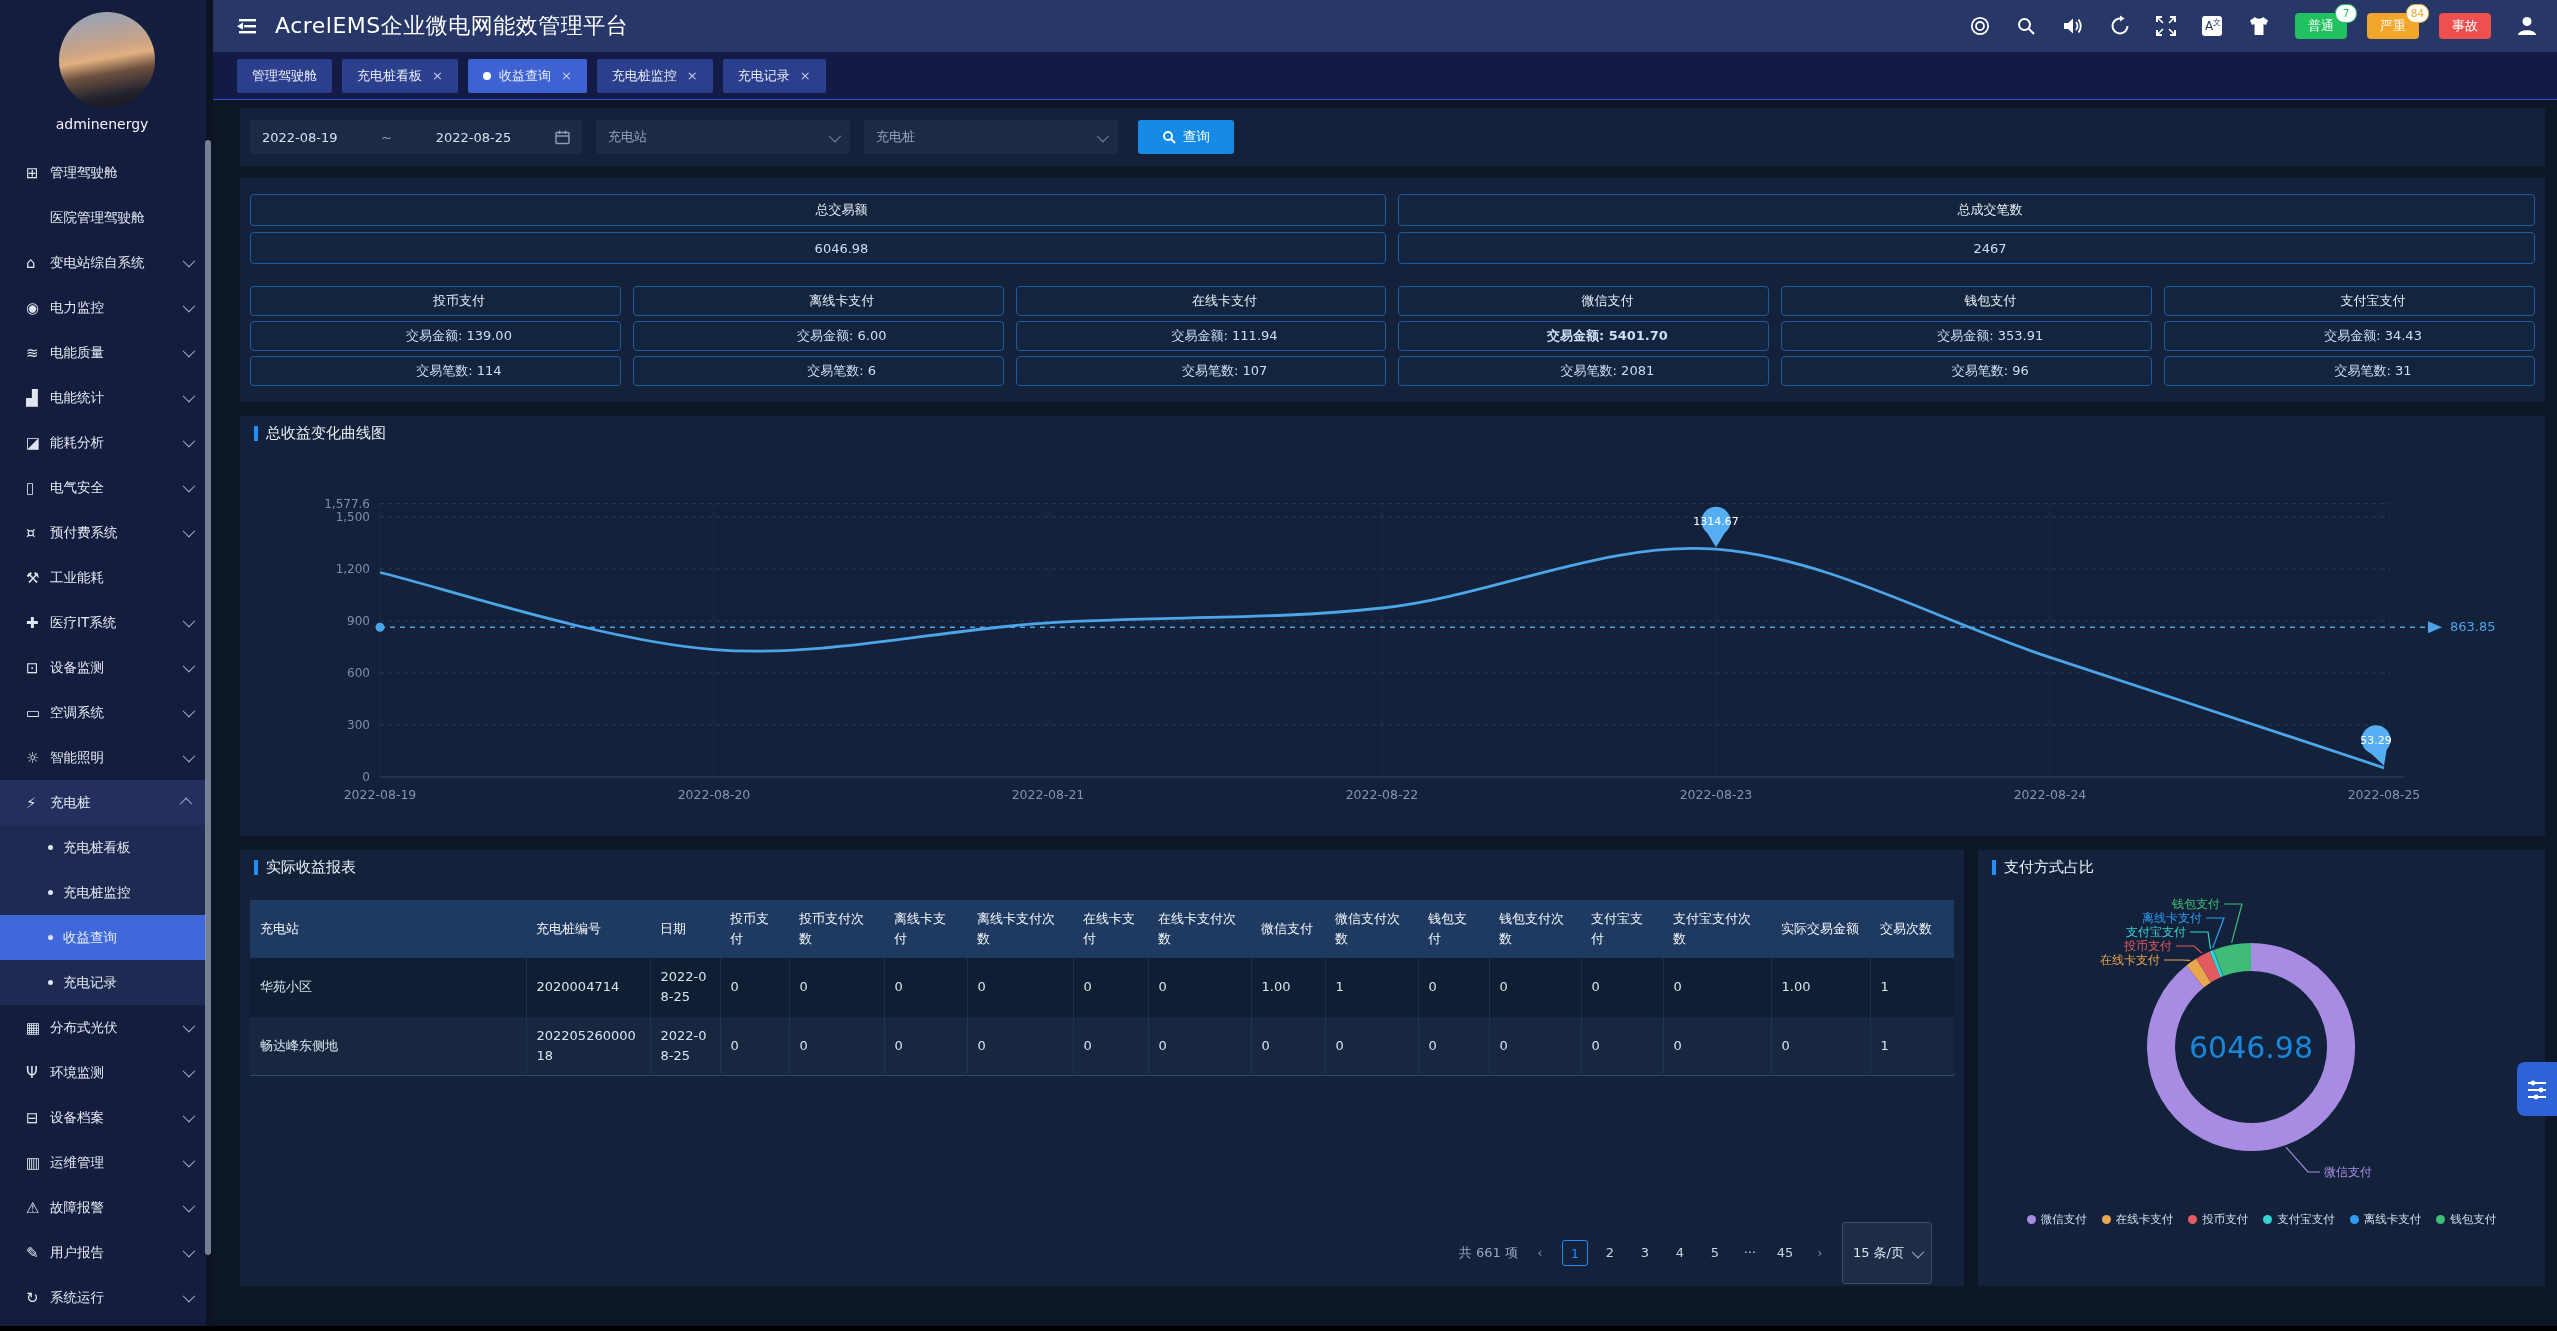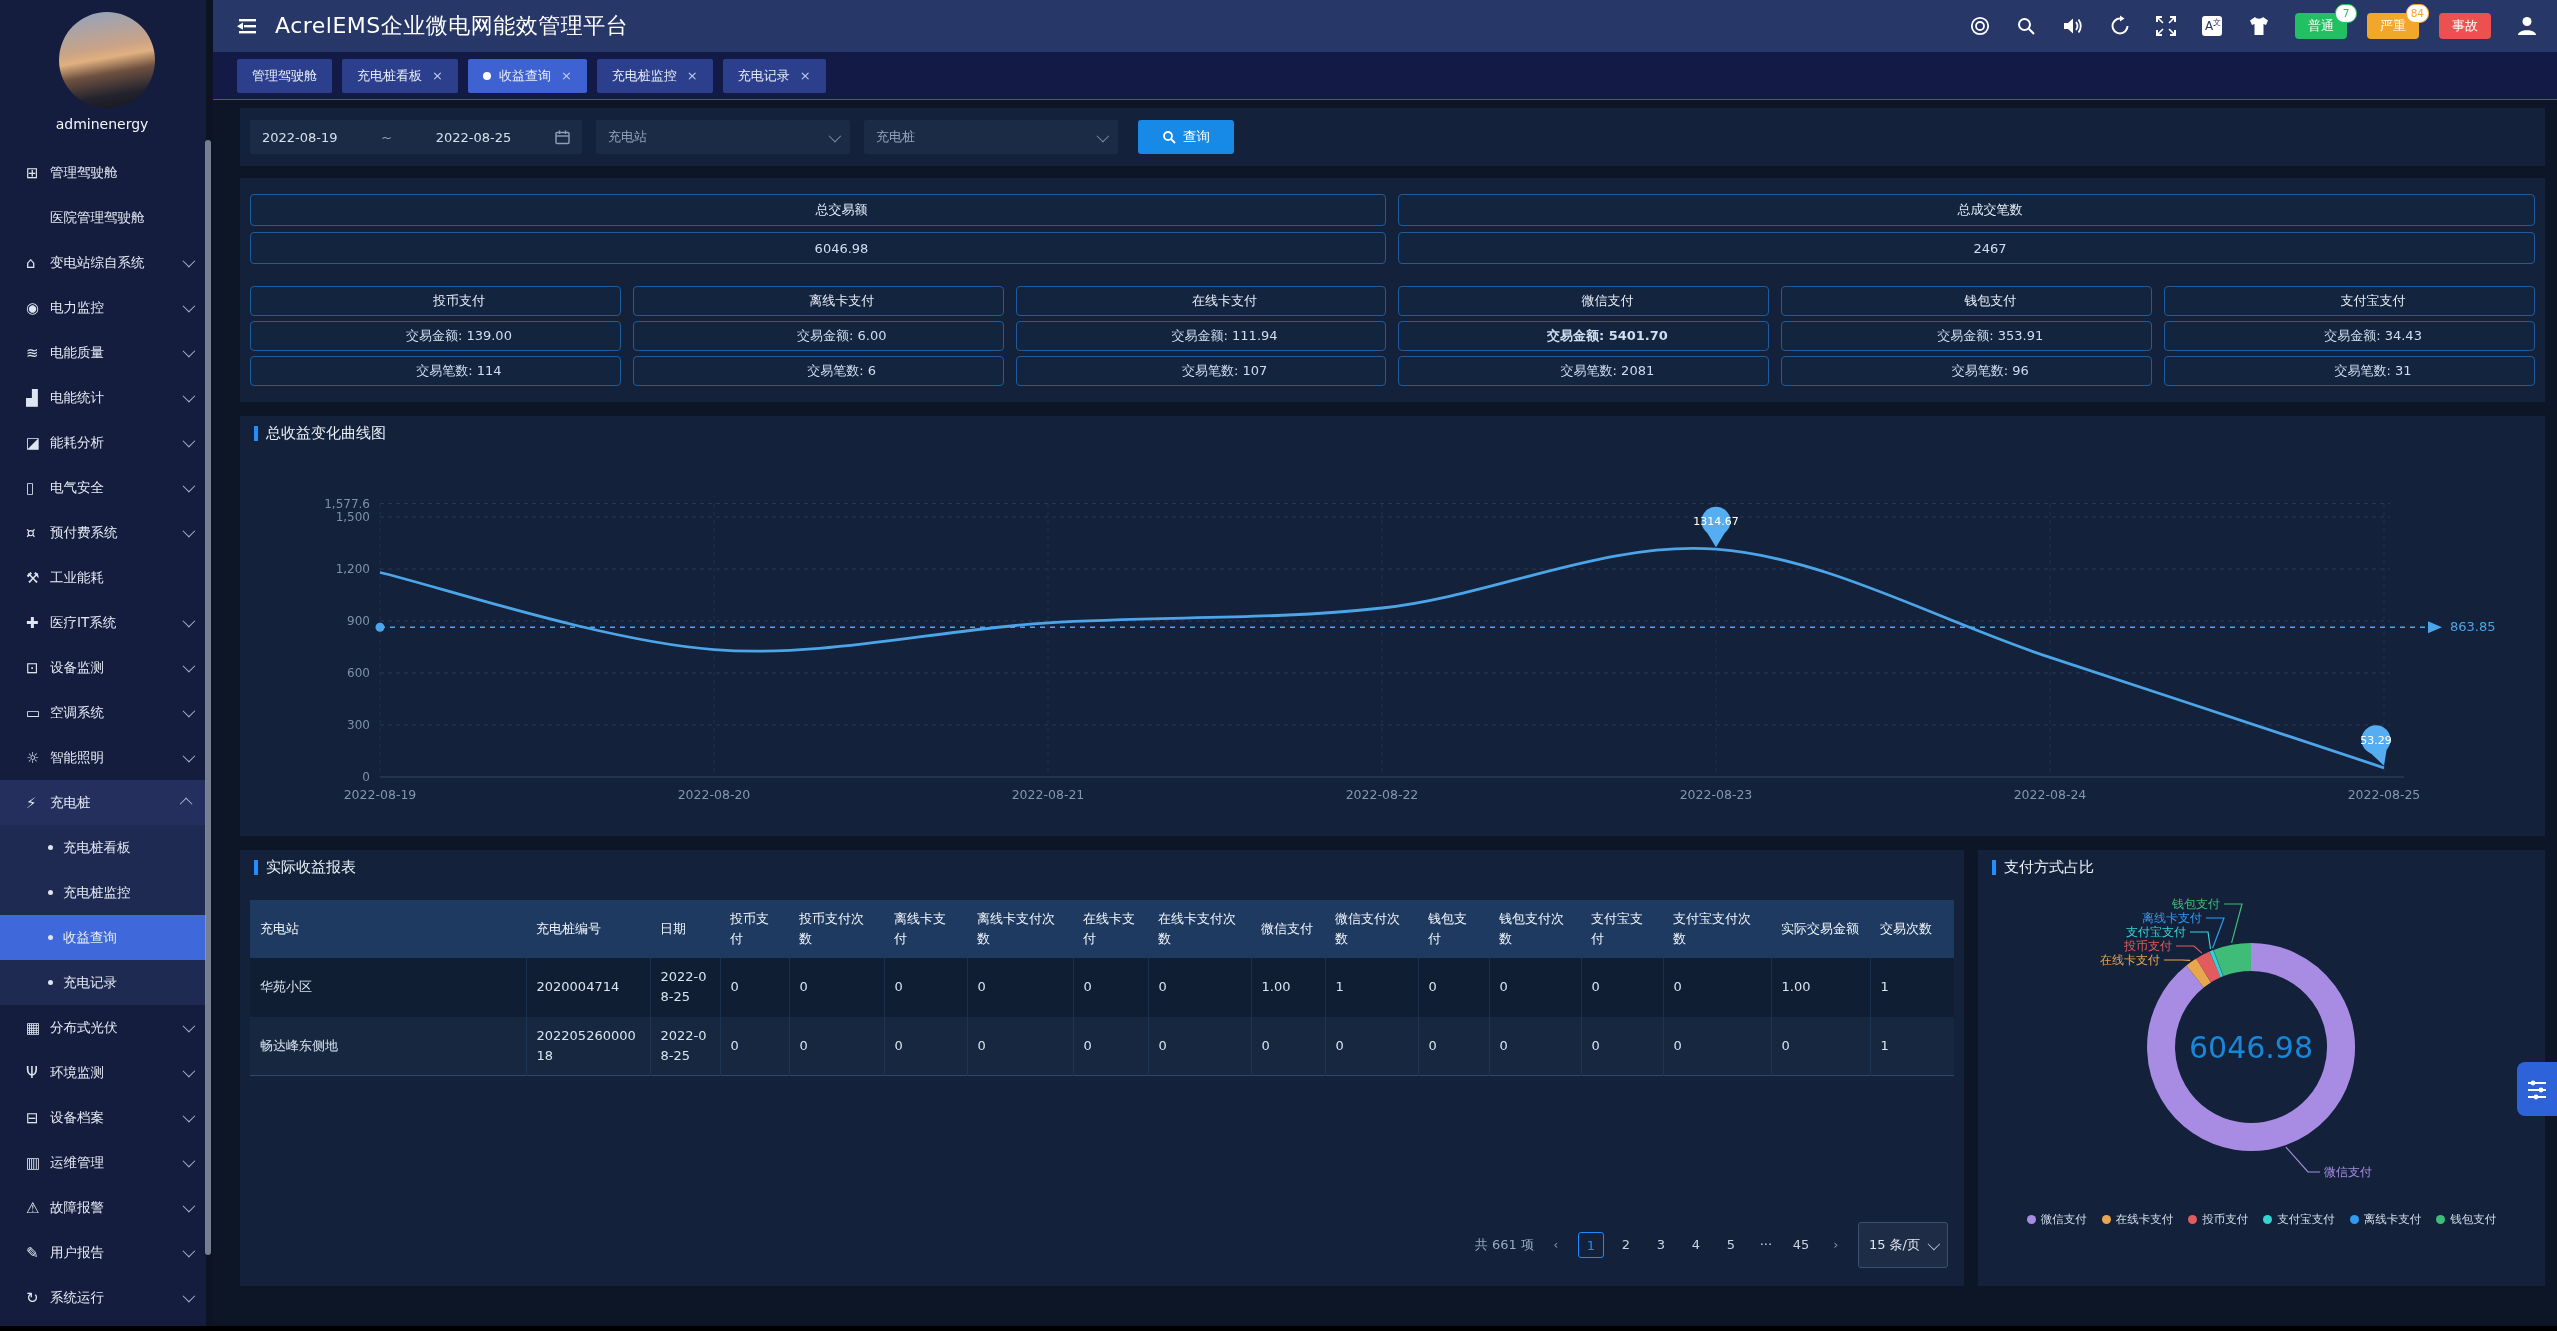--- a/index.html
+++ b/index.html
@@ -69,26 +69,26 @@
   .rev-table{position:absolute;left:10px;top:50px;border-collapse:collapse;table-layout:fixed;width:1704px;font-size:13px;}
   .rev-table th{background:#1e3a60;color:#f2f6fb;font-weight:normal;text-align:left;padding:9px 10px;line-height:1.55;
                 height:44px;box-sizing:border-box;word-break:break-all;}
   .rev-table td{padding:9px 10px;color:#d9e4f0;height:44px;box-sizing:border-box;word-break:break-all;line-height:1.55;
                 border-right:1px solid rgba(38,66,104,.5);}
   .rev-table td:last-child{border-right:none;}
   .rev-table tr.odd td{background:#101e33;}
   .rev-table tr.even td{background:#16273f;}
   .rev-table{border-bottom:1px solid #2c4a72;}
 
-  .pagination{position:absolute;right:16px;top:372px;display:flex;align-items:center;gap:9px;font-size:13px;color:#98a9bf;}
+  .pagination{position:absolute;right:32px;top:372px;display:flex;align-items:center;gap:9px;font-size:13px;color:#98a9bf;}
   .pg{min-width:26px;height:26px;line-height:26px;text-align:center;border-radius:3px;cursor:pointer;color:#c9d4e0;}
   .pg.active{border:1px solid #1a8cff;color:#1a8cff;box-sizing:border-box;}
   .pg.nav{color:#7e8fa5;}
   .pgsize{height:28px;border:1px solid #3d4f6d;background:#1e2c46;border-radius:3px;display:flex;align-items:center;
-          gap:8px;padding:8px 10px;color:#dce6f1;cursor:pointer;}
+          gap:8px;padding:16px 10px;color:#dce6f1;cursor:pointer;}
 
   .legend{position:absolute;left:0;right:0;top:362px;display:flex;justify-content:center;gap:15px;font-size:11.5px;color:#d4dfec;}
   .legend .li{display:flex;align-items:center;gap:5px;cursor:pointer;}
   .legend .ldot{width:9px;height:9px;border-radius:50%;}
 
   .float-btn{position:absolute;left:2517px;top:1062px;width:40px;height:54px;background:#2e62d8;border-radius:8px 0 0 8px;
              display:flex;align-items:center;justify-content:center;cursor:pointer;}
   .bottom-strip{position:absolute;left:0;bottom:0;width:100%;height:5px;background:#000;}
   svg{display:block;}
   text{font-family:"DejaVu Sans","Liberation Sans",sans-serif;}

